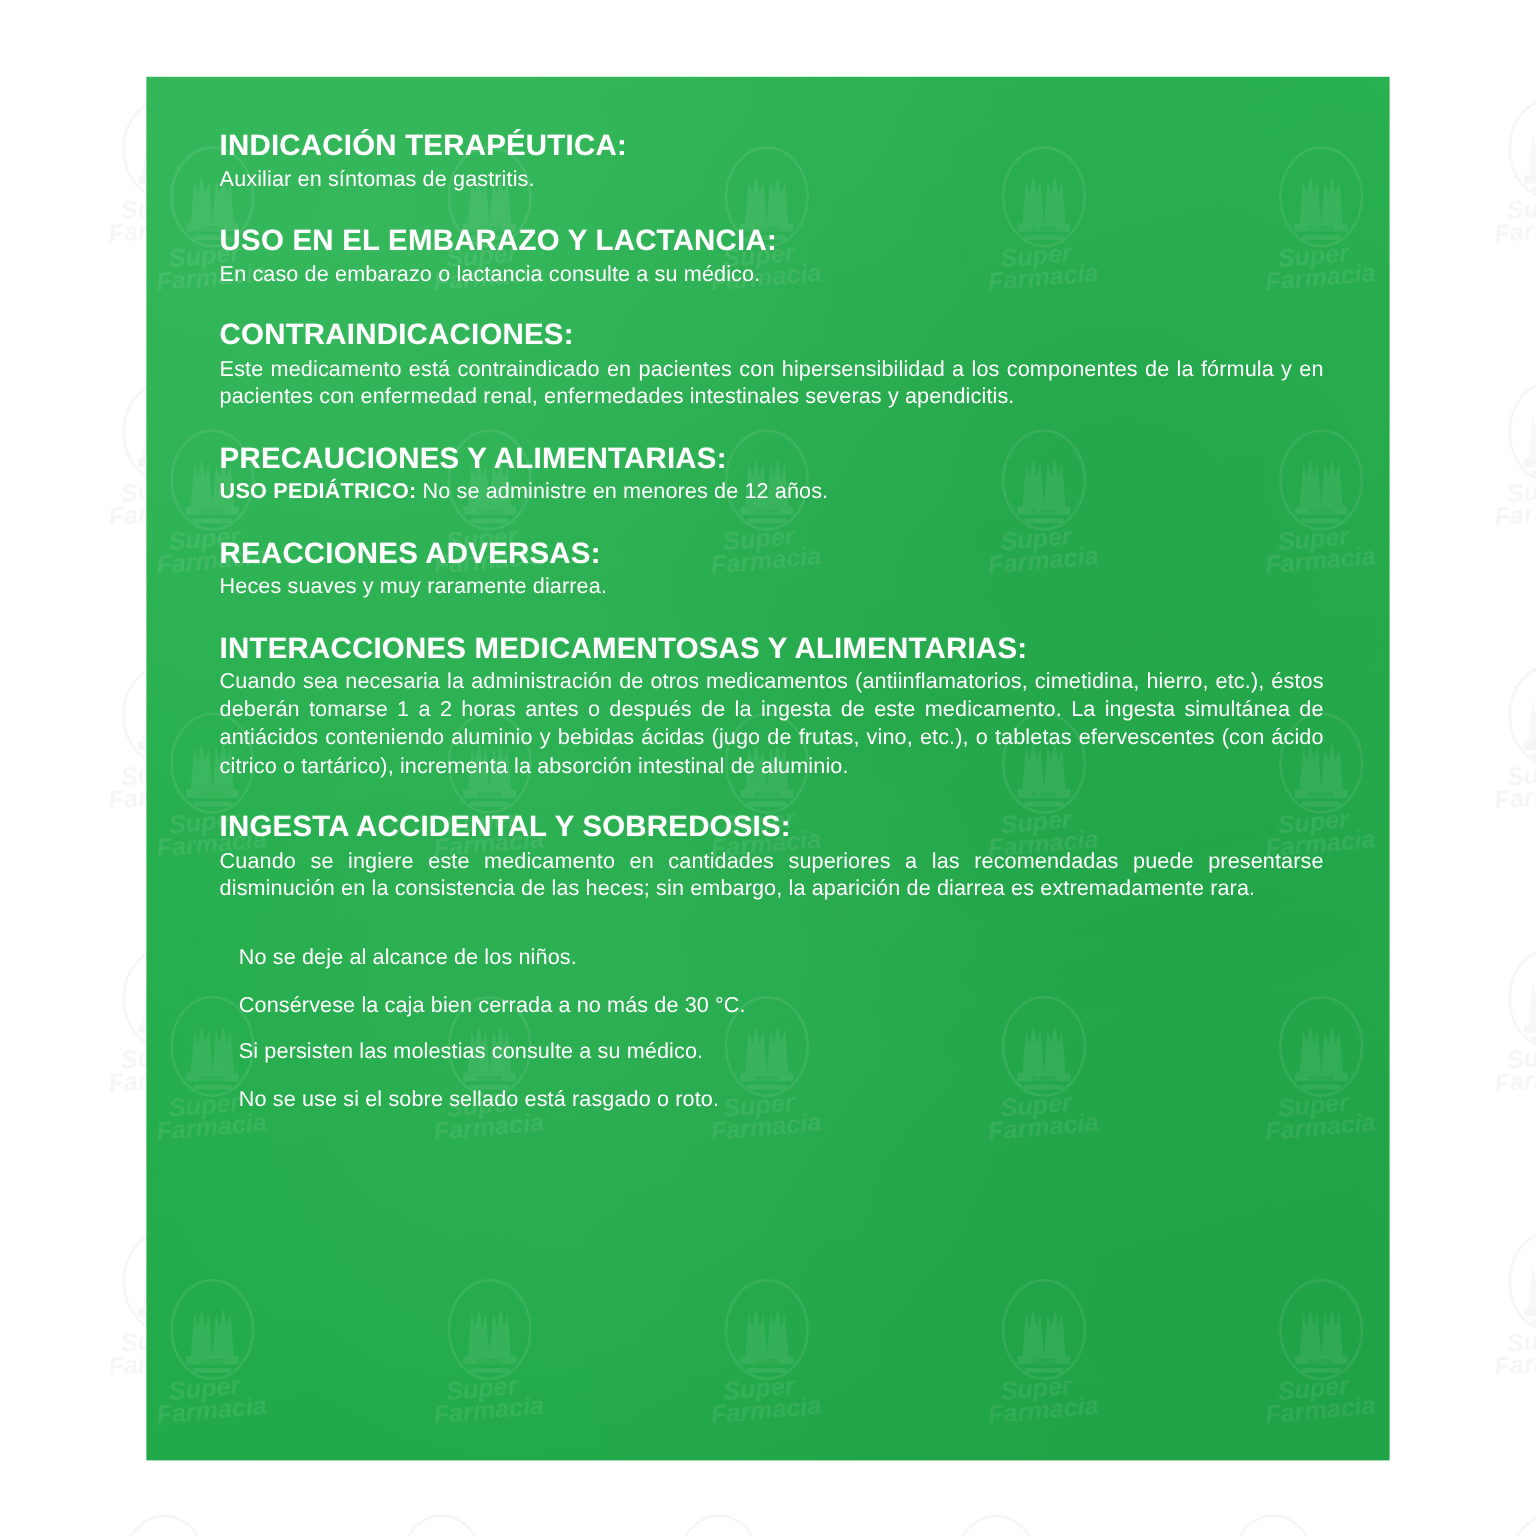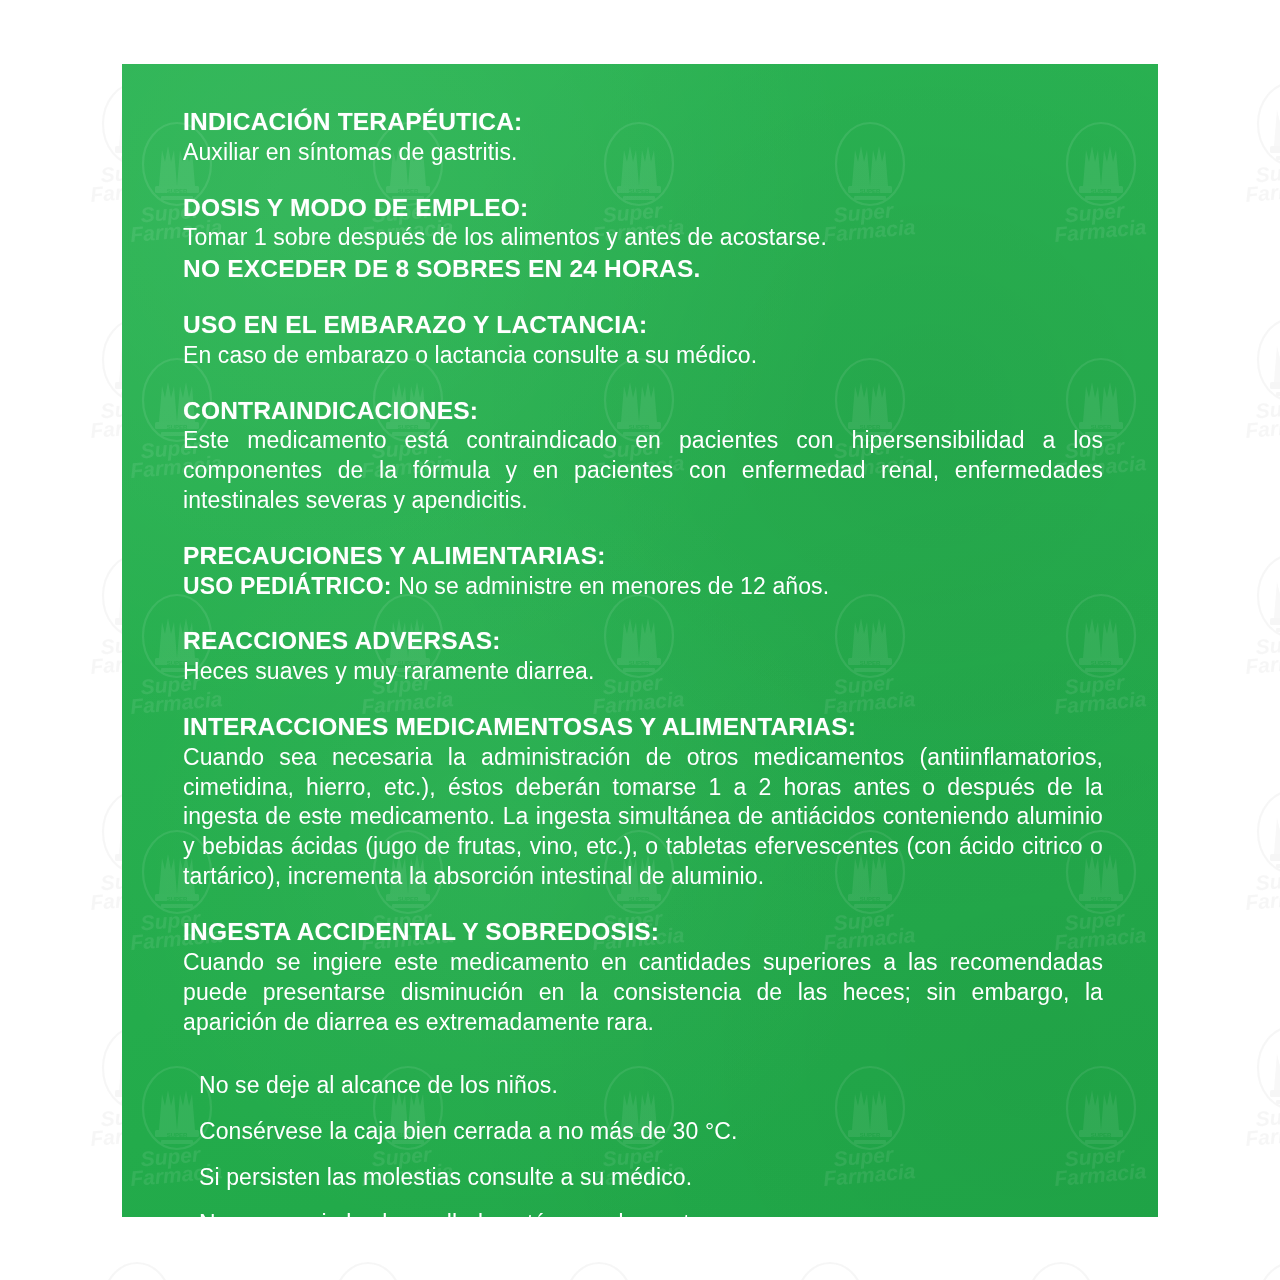--- a/index.html
+++ b/index.html
@@ -82,21 +82,21 @@
     font-size: 24.5px;
     line-height: 1.13;
     font-weight: bold;
     letter-spacing: 0.2px;
     color: #ffffff;
     font-stretch: condensed;
     text-shadow: 0 0 1px rgba(255,255,255,.35);
   }
   p.body {
     margin: 0;
-    font-size: 23px;
+    font-size: 18px;
     line-height: 1.30;
     font-weight: normal;
     color: #ffffff;
     letter-spacing: .1px;
   }
   p.body.justify { text-align: justify; text-align-last: left; }
   p.body.strongline {
     font-weight: bold;
     font-stretch: condensed;
     letter-spacing: .2px;
@@ -1344,25 +1344,20 @@
         </div>
       </div>
 
     <div id="content">
 
       <div class="section">
         <h2 class="heading">INDICACIÓN TERAPÉUTICA:</h2>
         <p class="body">Auxiliar en síntomas de gastritis.</p>
       </div>
 
-      <div class="section">
-        <h2 class="heading">DOSIS Y MODO DE EMPLEO:</h2>
-        <p class="body">Tomar 1 sobre después de los alimentos y antes de acostarse.</p>
-        <p class="body strongline">NO EXCEDER DE 8 SOBRES EN 24 HORAS.</p>
-      </div>
 
       <div class="section">
         <h2 class="heading">USO EN EL EMBARAZO Y LACTANCIA:</h2>
         <p class="body">En caso de embarazo o lactancia consulte a su médico.</p>
       </div>
 
       <div class="section">
         <h2 class="heading">CONTRAINDICACIONES:</h2>
         <p class="body justify">Este medicamento está contraindicado en pacientes con hipersensibilidad a los componentes de la fórmula y en pacientes con enfermedad renal, enfermedades intestinales severas y apendicitis.</p>
       </div>

